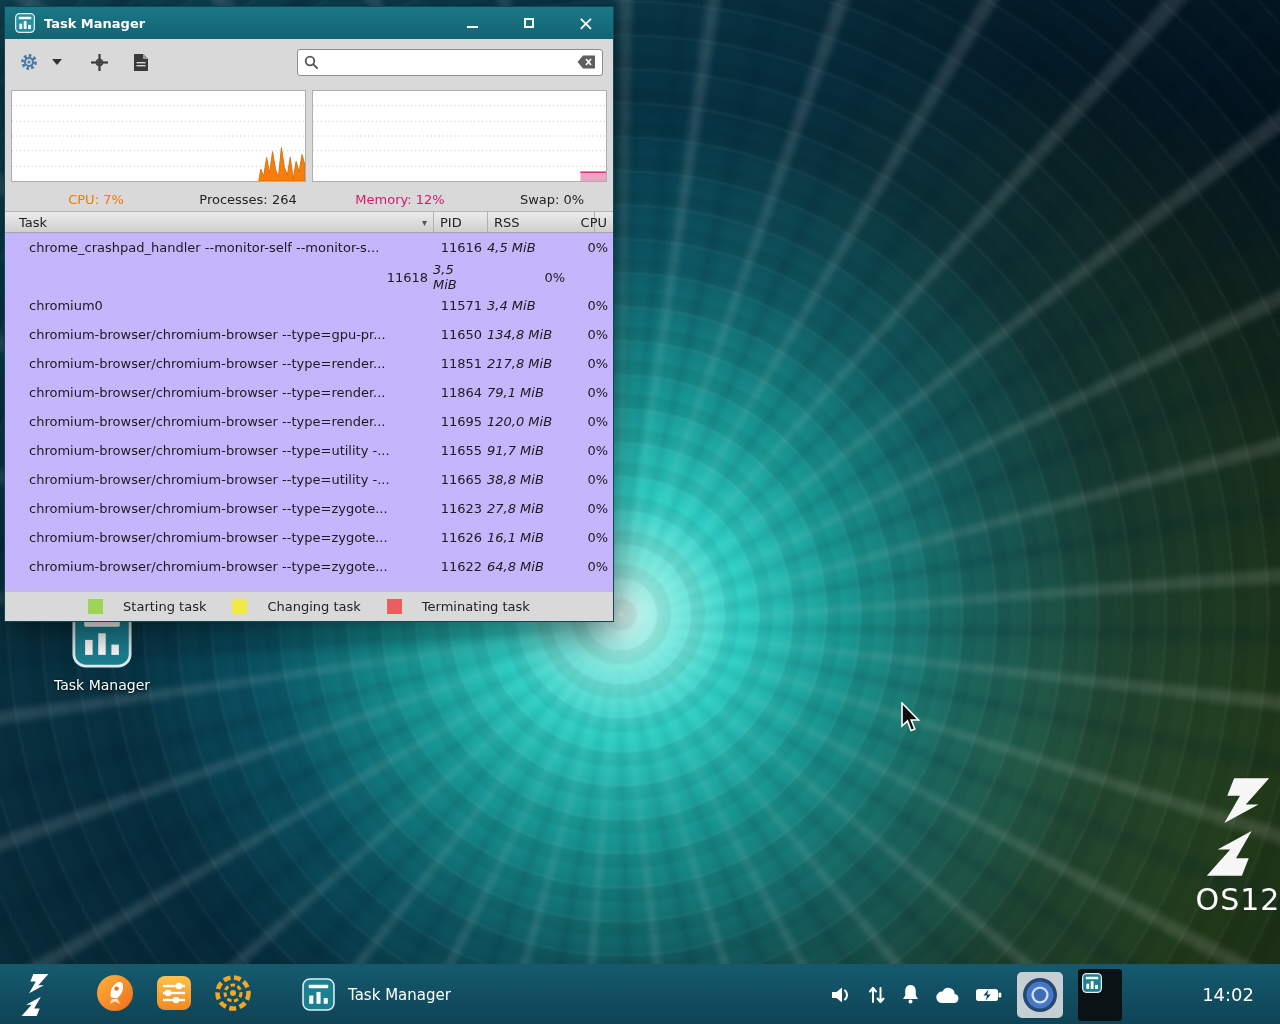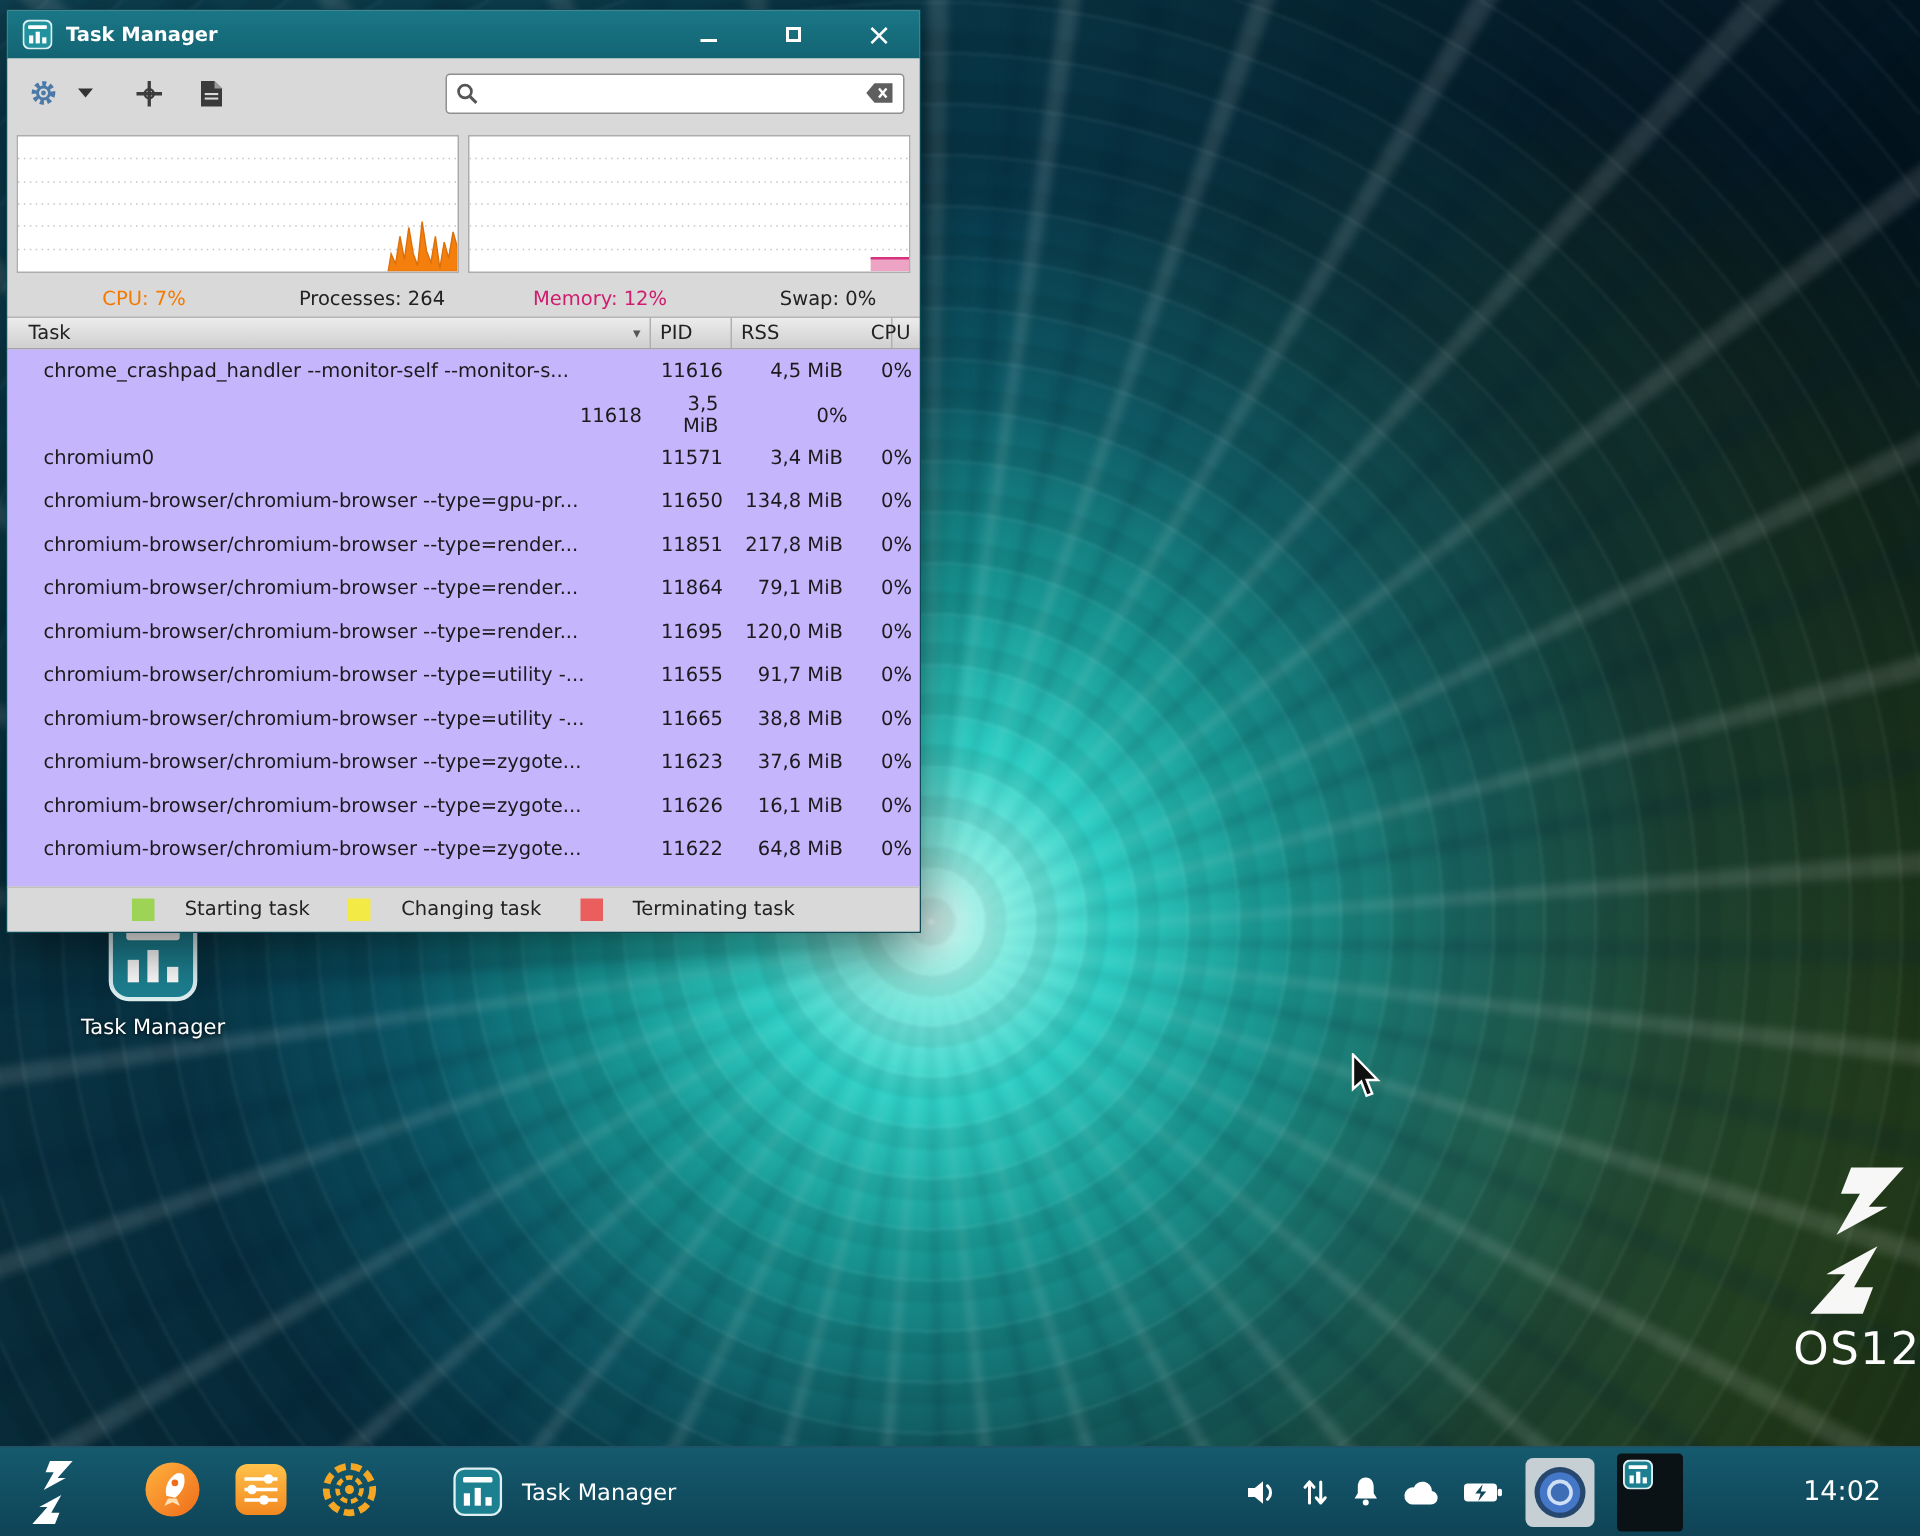--- a/index.html
+++ b/index.html
@@ -73,21 +73,21 @@
   .hcell { display:flex; align-items:center; padding:0 6px; }
   .hcell + .hcell { border-left:1px solid #b0b0b0; }
   .hcell.task { justify-content:space-between; padding-left:14px; }
   .hcell.cpu { justify-content:flex-end;margin-left:24px; }
   .sort-ind { color:#555; font-size:10px; }
 
   .tbody { flex:1 1 auto; background:#c4b5fd; overflow:hidden; font-size:13px; color:#1b1b1b; }
   .trow { height:29px; display:grid; grid-template-columns:1fr 54px 83px 43px; align-items:center; }
   .c-task { padding-left:24px; white-space:nowrap; overflow:hidden; }
   .c-pid  { text-align:right; padding-right:5px; }
-  .c-rss  { text-align:right; padding-right:8px; }
+  .c-rss  { text-align:left; padding-right:8px;font-style:italic; }
   .c-cpu  { text-align:right; padding-right:5px; }
 
   .legendbar { flex:0 0 30px; background:#d9d9d9; border-top:1px solid #c0c0c0;
     display:flex; align-items:center; justify-content:center; gap:26px; font-size:13px; color:#222; }
   .legend-item { display:flex; align-items:center; gap:20px; }
   .swatch { width:15px; height:15px; }
 
   
   .taskbar { position:absolute; left:0; right:0; bottom:0; height:60px;
     background:linear-gradient(#155a6e,#0f4356); border-top:1px solid rgba(255,255,255,.08);
@@ -298,21 +298,21 @@
       </div>
         <div class="trow">
         <span class="c-task">chromium-browser/chromium-browser --type=utility -...</span>
         <span class="c-pid">11665</span>
         <span class="c-rss">38,8 MiB</span>
         <span class="c-cpu">0%</span>
       </div>
         <div class="trow">
         <span class="c-task">chromium-browser/chromium-browser --type=zygote...</span>
         <span class="c-pid">11623</span>
-        <span class="c-rss">37,6 MiB</span>
+        <span class="c-rss">27,8 MiB</span>
         <span class="c-cpu">0%</span>
       </div>
         <div class="trow">
         <span class="c-task">chromium-browser/chromium-browser --type=zygote...</span>
         <span class="c-pid">11626</span>
         <span class="c-rss">16,1 MiB</span>
         <span class="c-cpu">0%</span>
       </div>
         <div class="trow">
         <span class="c-task">chromium-browser/chromium-browser --type=zygote...</span>

